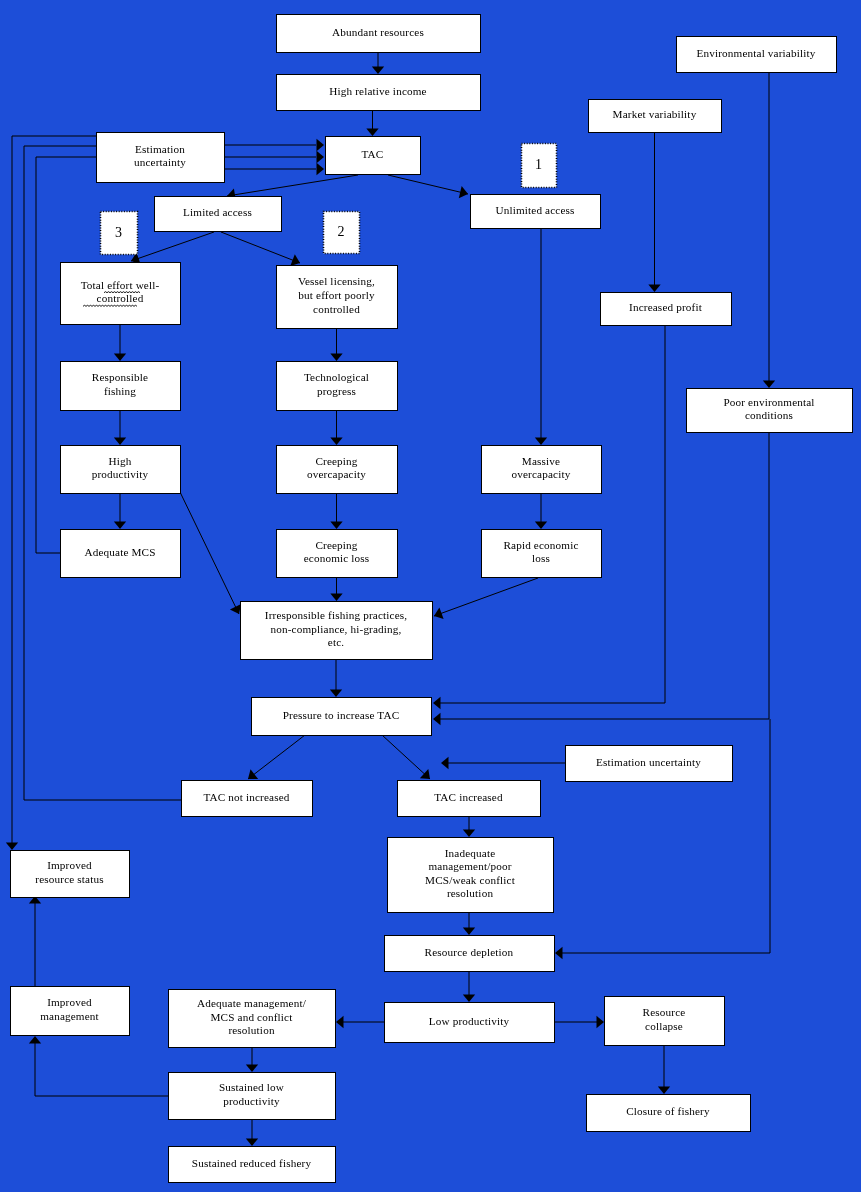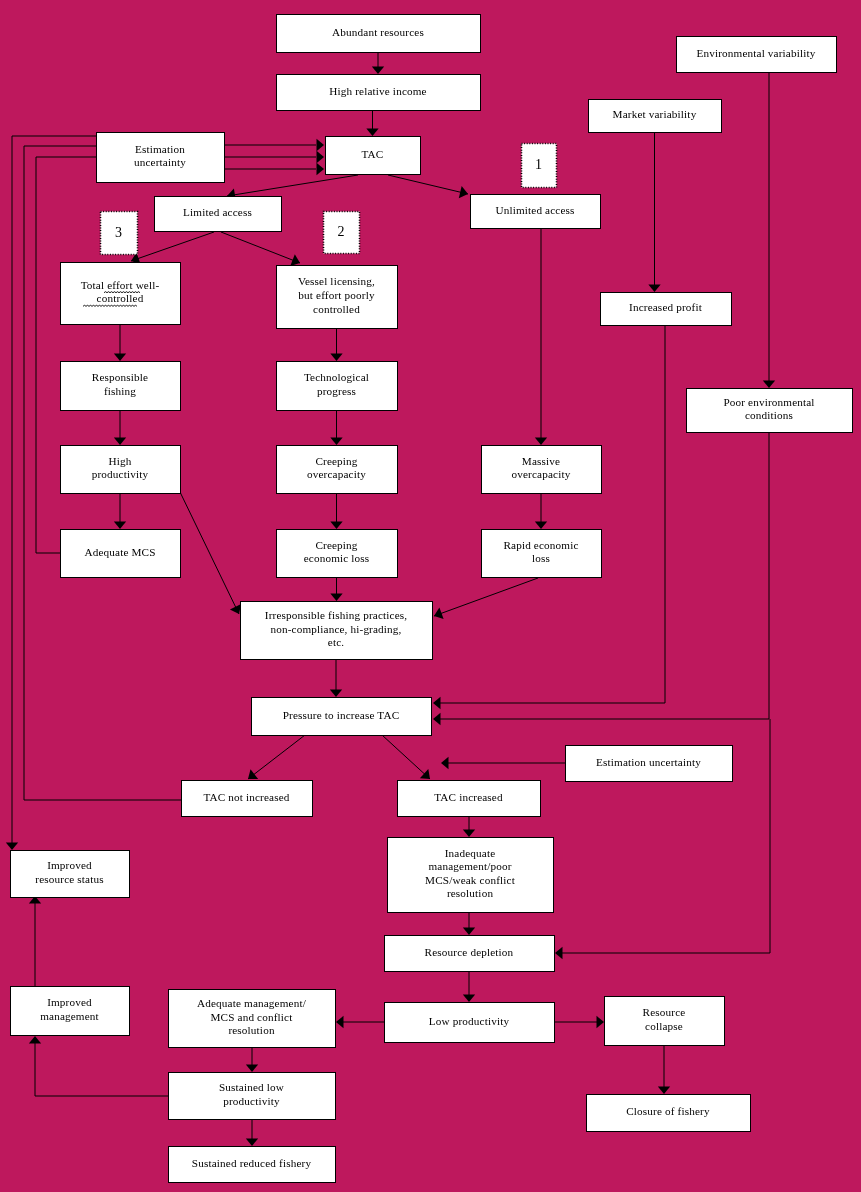--- a/index.html
+++ b/index.html
@@ -4,21 +4,21 @@
 <style>
   html, body {
     margin: 0;
     padding: 0;
     background: #ffffff;
   }
   #diagram-root {
     position: relative;
     width: 861px;
     height: 1192px;
-    background: #be185d;
+    background: #1d4ed8;
     font-family: "Liberation Serif", "DejaVu Serif", serif;
     overflow: hidden;
   }
   svg.flow {
     position: absolute;
     left: 0;
     top: 0;
     width: 861px;
     height: 1192px;
   }

